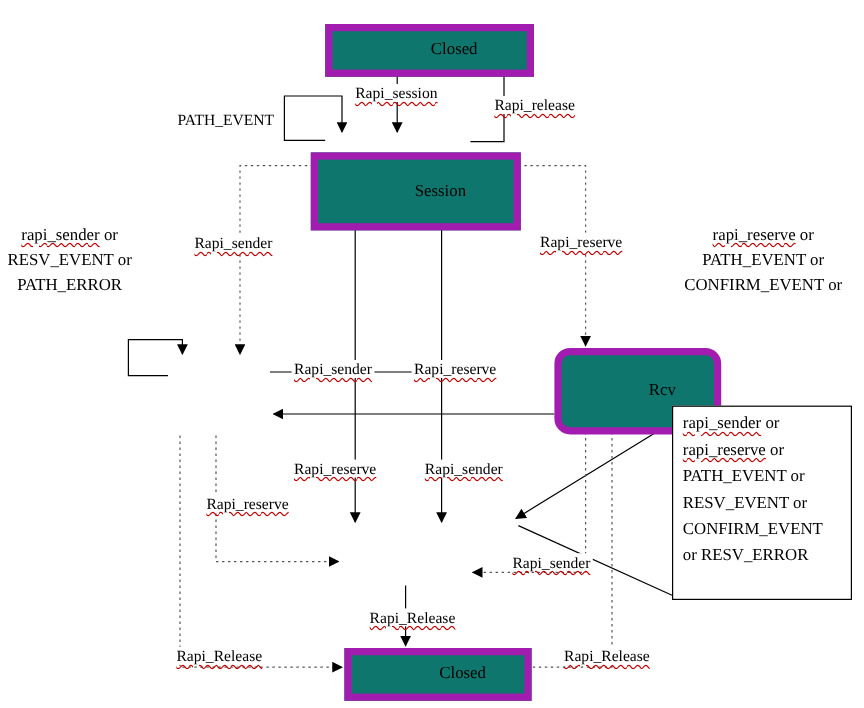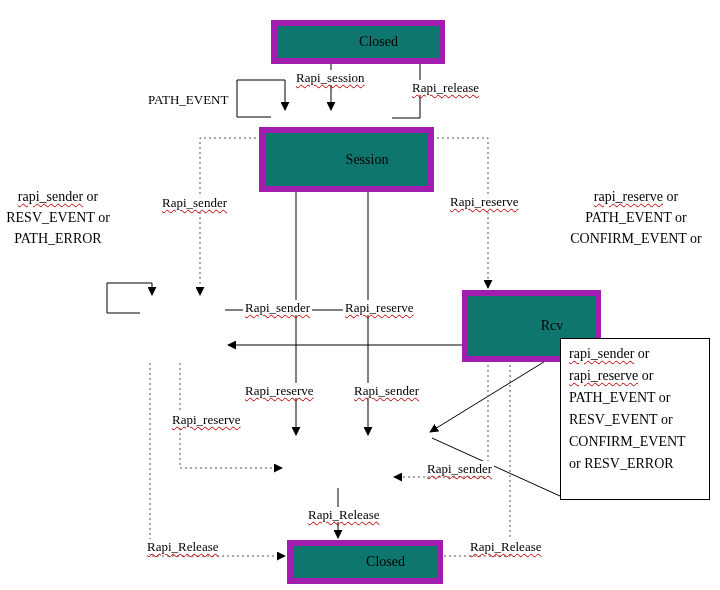--- a/index.html
+++ b/index.html
@@ -70,21 +70,21 @@
 
   <div class="state" style="left:271px; top:20px; width:121px; height:32px;">
     <span>Closed</span>
   </div>
 
   <div class="state" style="left:259px; top:112px; width:122px; height:53px;margin-top:15px;">
     <span>Session</span>
   </div>
 
 
-  <div class="state" style="left:462px; top:290px; width:86px; height:60px;">
+  <div class="state" style="left:462px; top:290px; width:86px; height:60px;border-radius:13px;">
     <span>Rcv</span>
   </div>
 
 
   <div class="state" style="left:287px; top:540px; width:103px; height:32px;">
     <span>Closed</span>
   </div>
 
   <div class="label wavy" style="left:294px; top:70px;text-align:right;">Rapi_session</div>
   <div class="label wavy" style="left:410px; top:80px;">Rapi_release</div>

